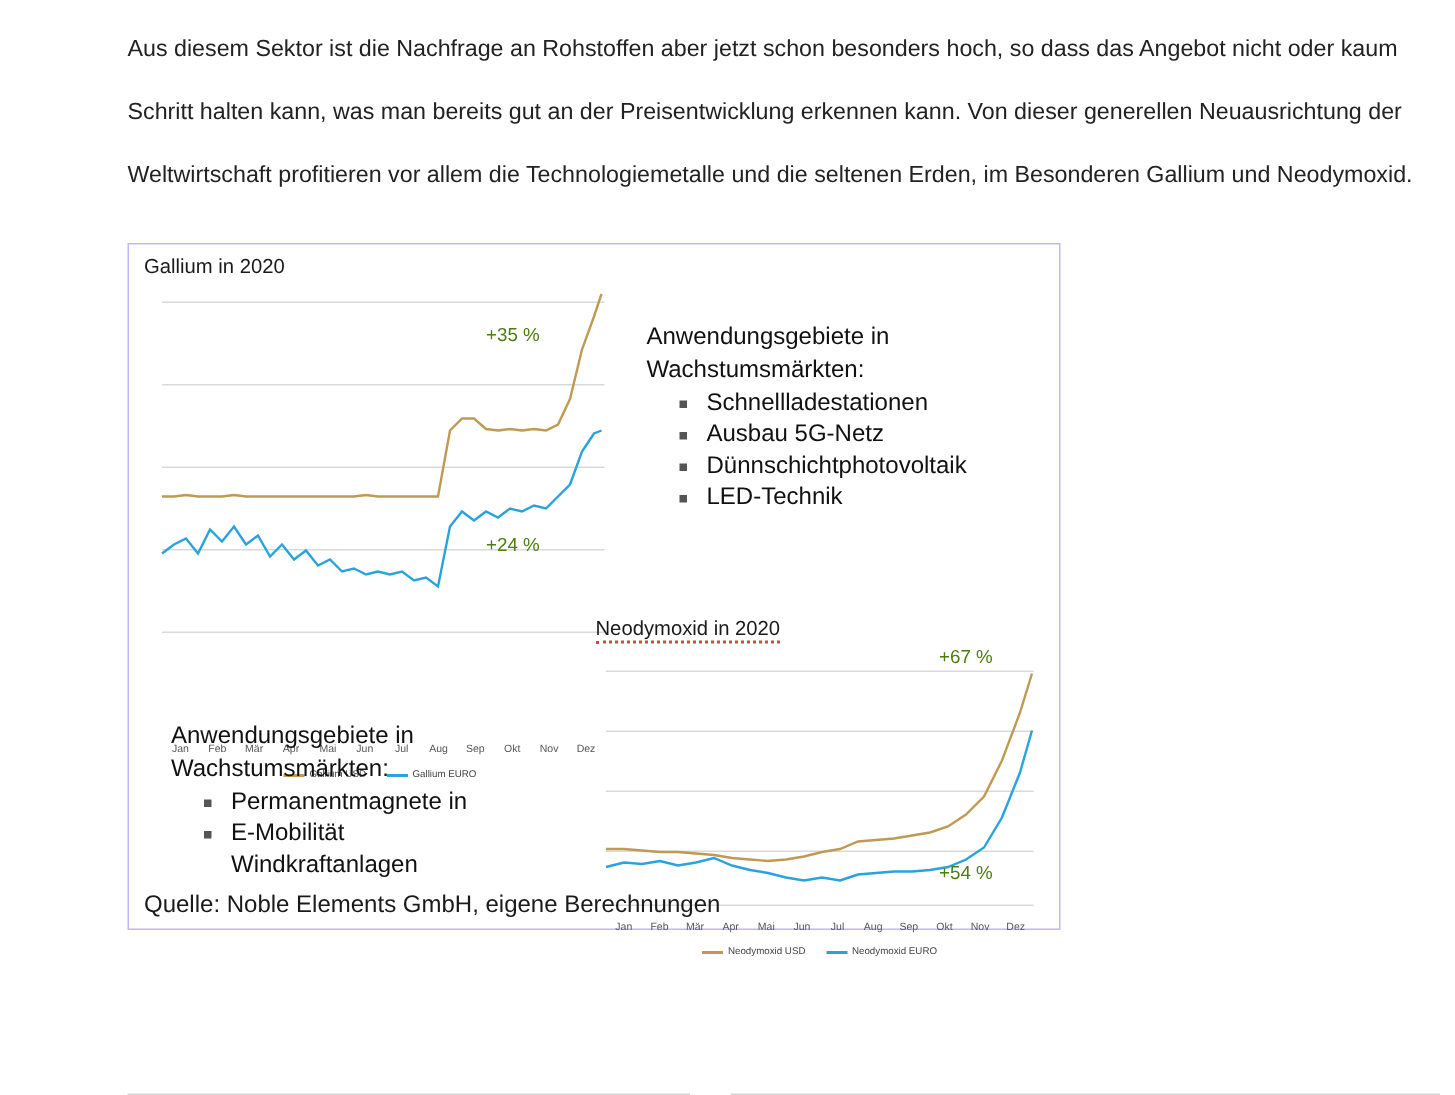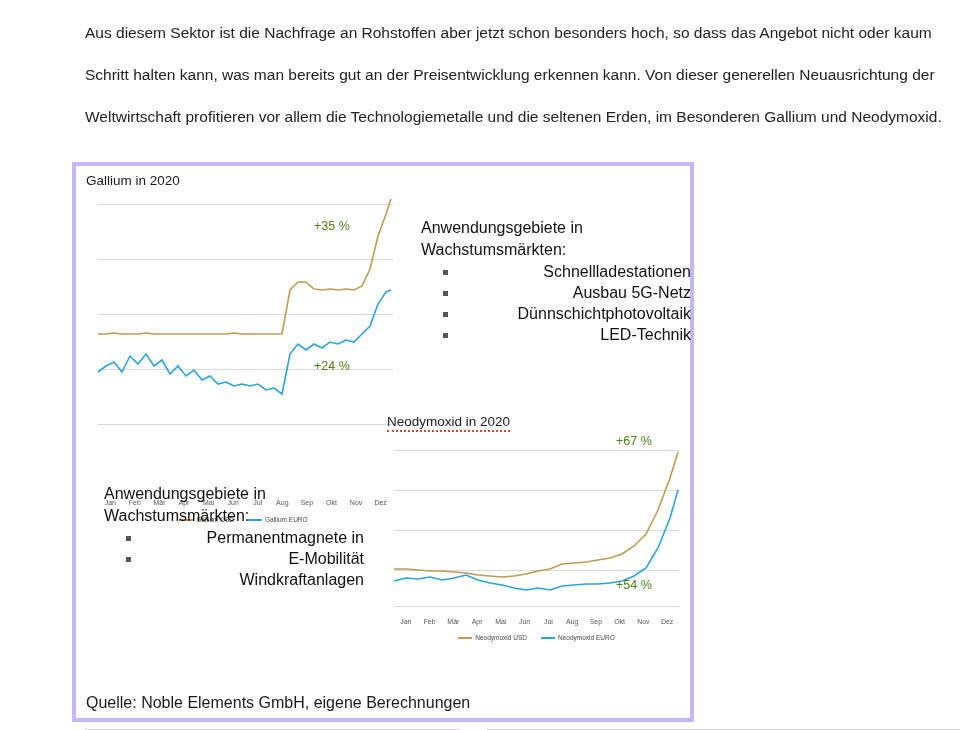--- a/index.html
+++ b/index.html
@@ -26,25 +26,25 @@
     left: 85px;
     top: 12px;
     width: 875px;
     font-size: 15.5px;
     line-height: 42px;
     color: #222;
     font-family: "Liberation Sans", sans-serif;
   }
   .figure {
     position: absolute;
-    left: 72px;
+    left: 85px;
     top: 162px;
     width: 622px;
-    height: 560px;
-    border: 4px solid #c4b5fd;
+    height: 458px;
+    border: 1px solid #c4b5fd;
     background: #fff;
     box-sizing: border-box;
   }
   .fig-title {
     position: absolute;
     font-size: 13.5px;
     color: #1a1a1a;
   }
   .gallium-title { left: 10px; top: 7px; }
   .neodym-title {
@@ -120,21 +120,20 @@
   .bullets .head { margin-bottom: 2px; }
   .bullets ul {
     list-style: none;
     margin: 2px 0 0 0;
     padding-left: 22px;
   }
   .bullets li {
     position: relative;
     padding-left: 18px;
     margin-bottom: 1px;
-    text-align: right;
   }
   .bullets li::before {
     content: "";
     position: absolute;
     left: 0;
     top: 8px;
     width: 5px;
     height: 5px;
     background: #555;
   }

